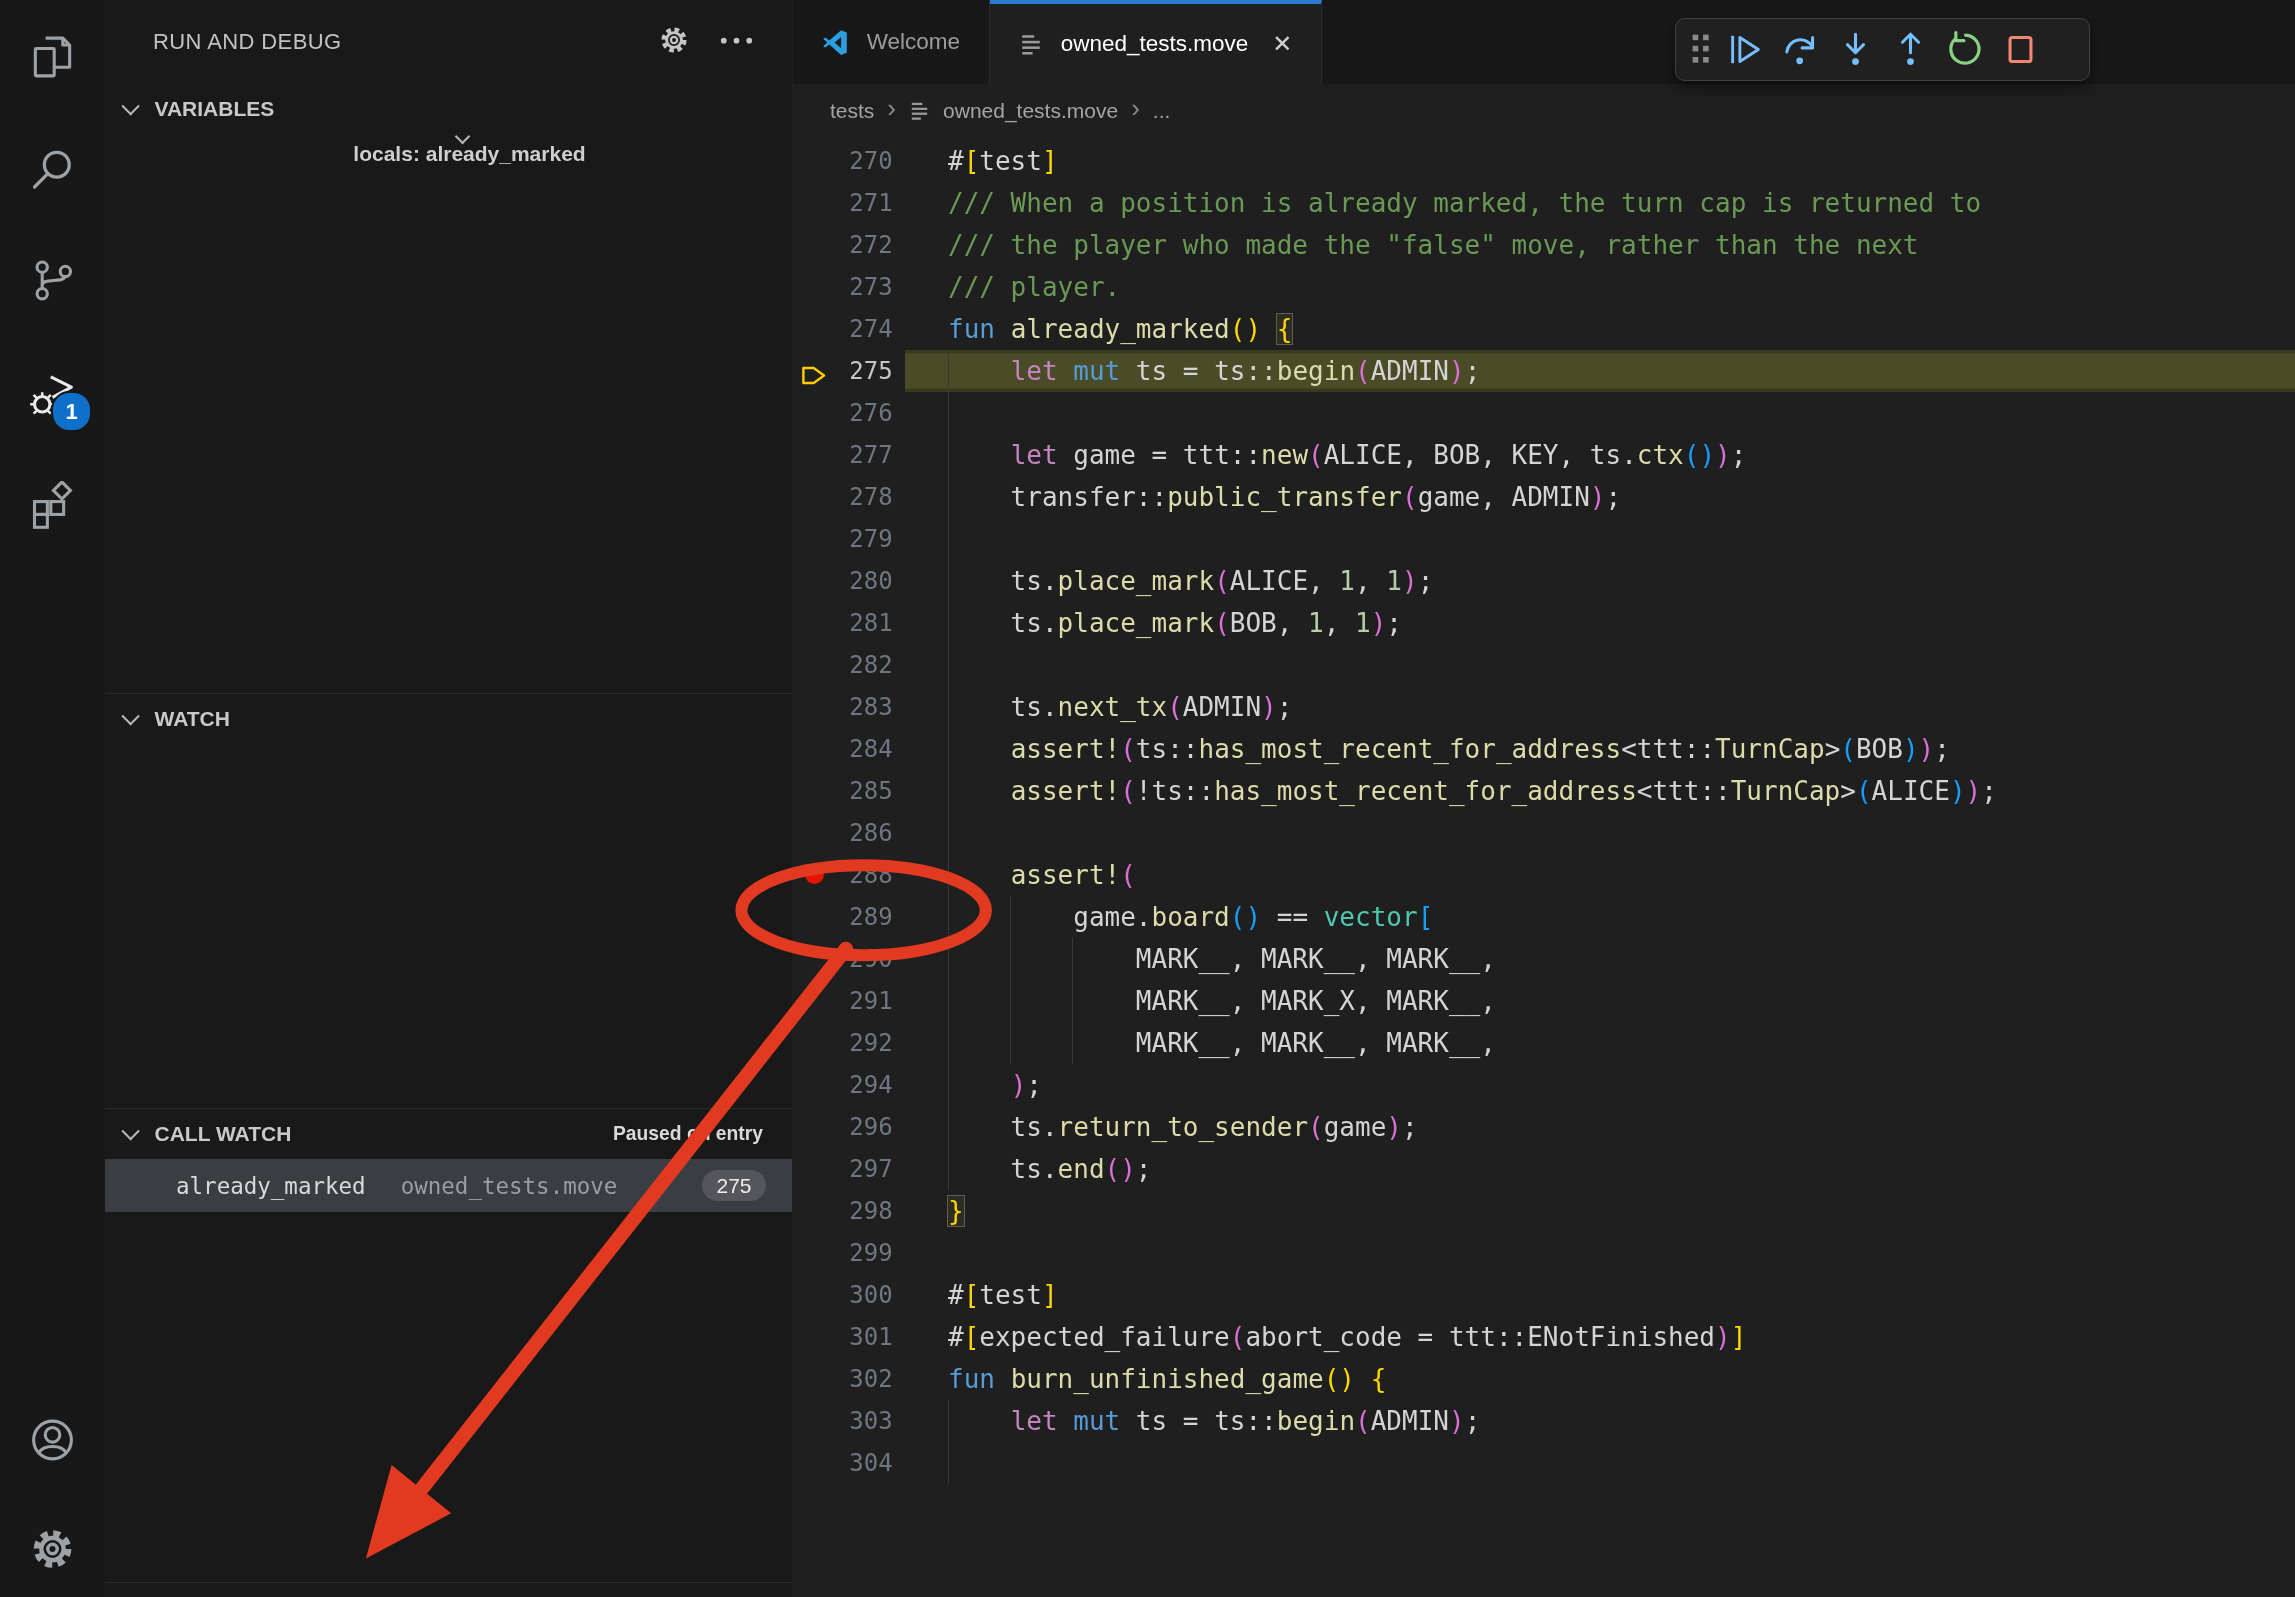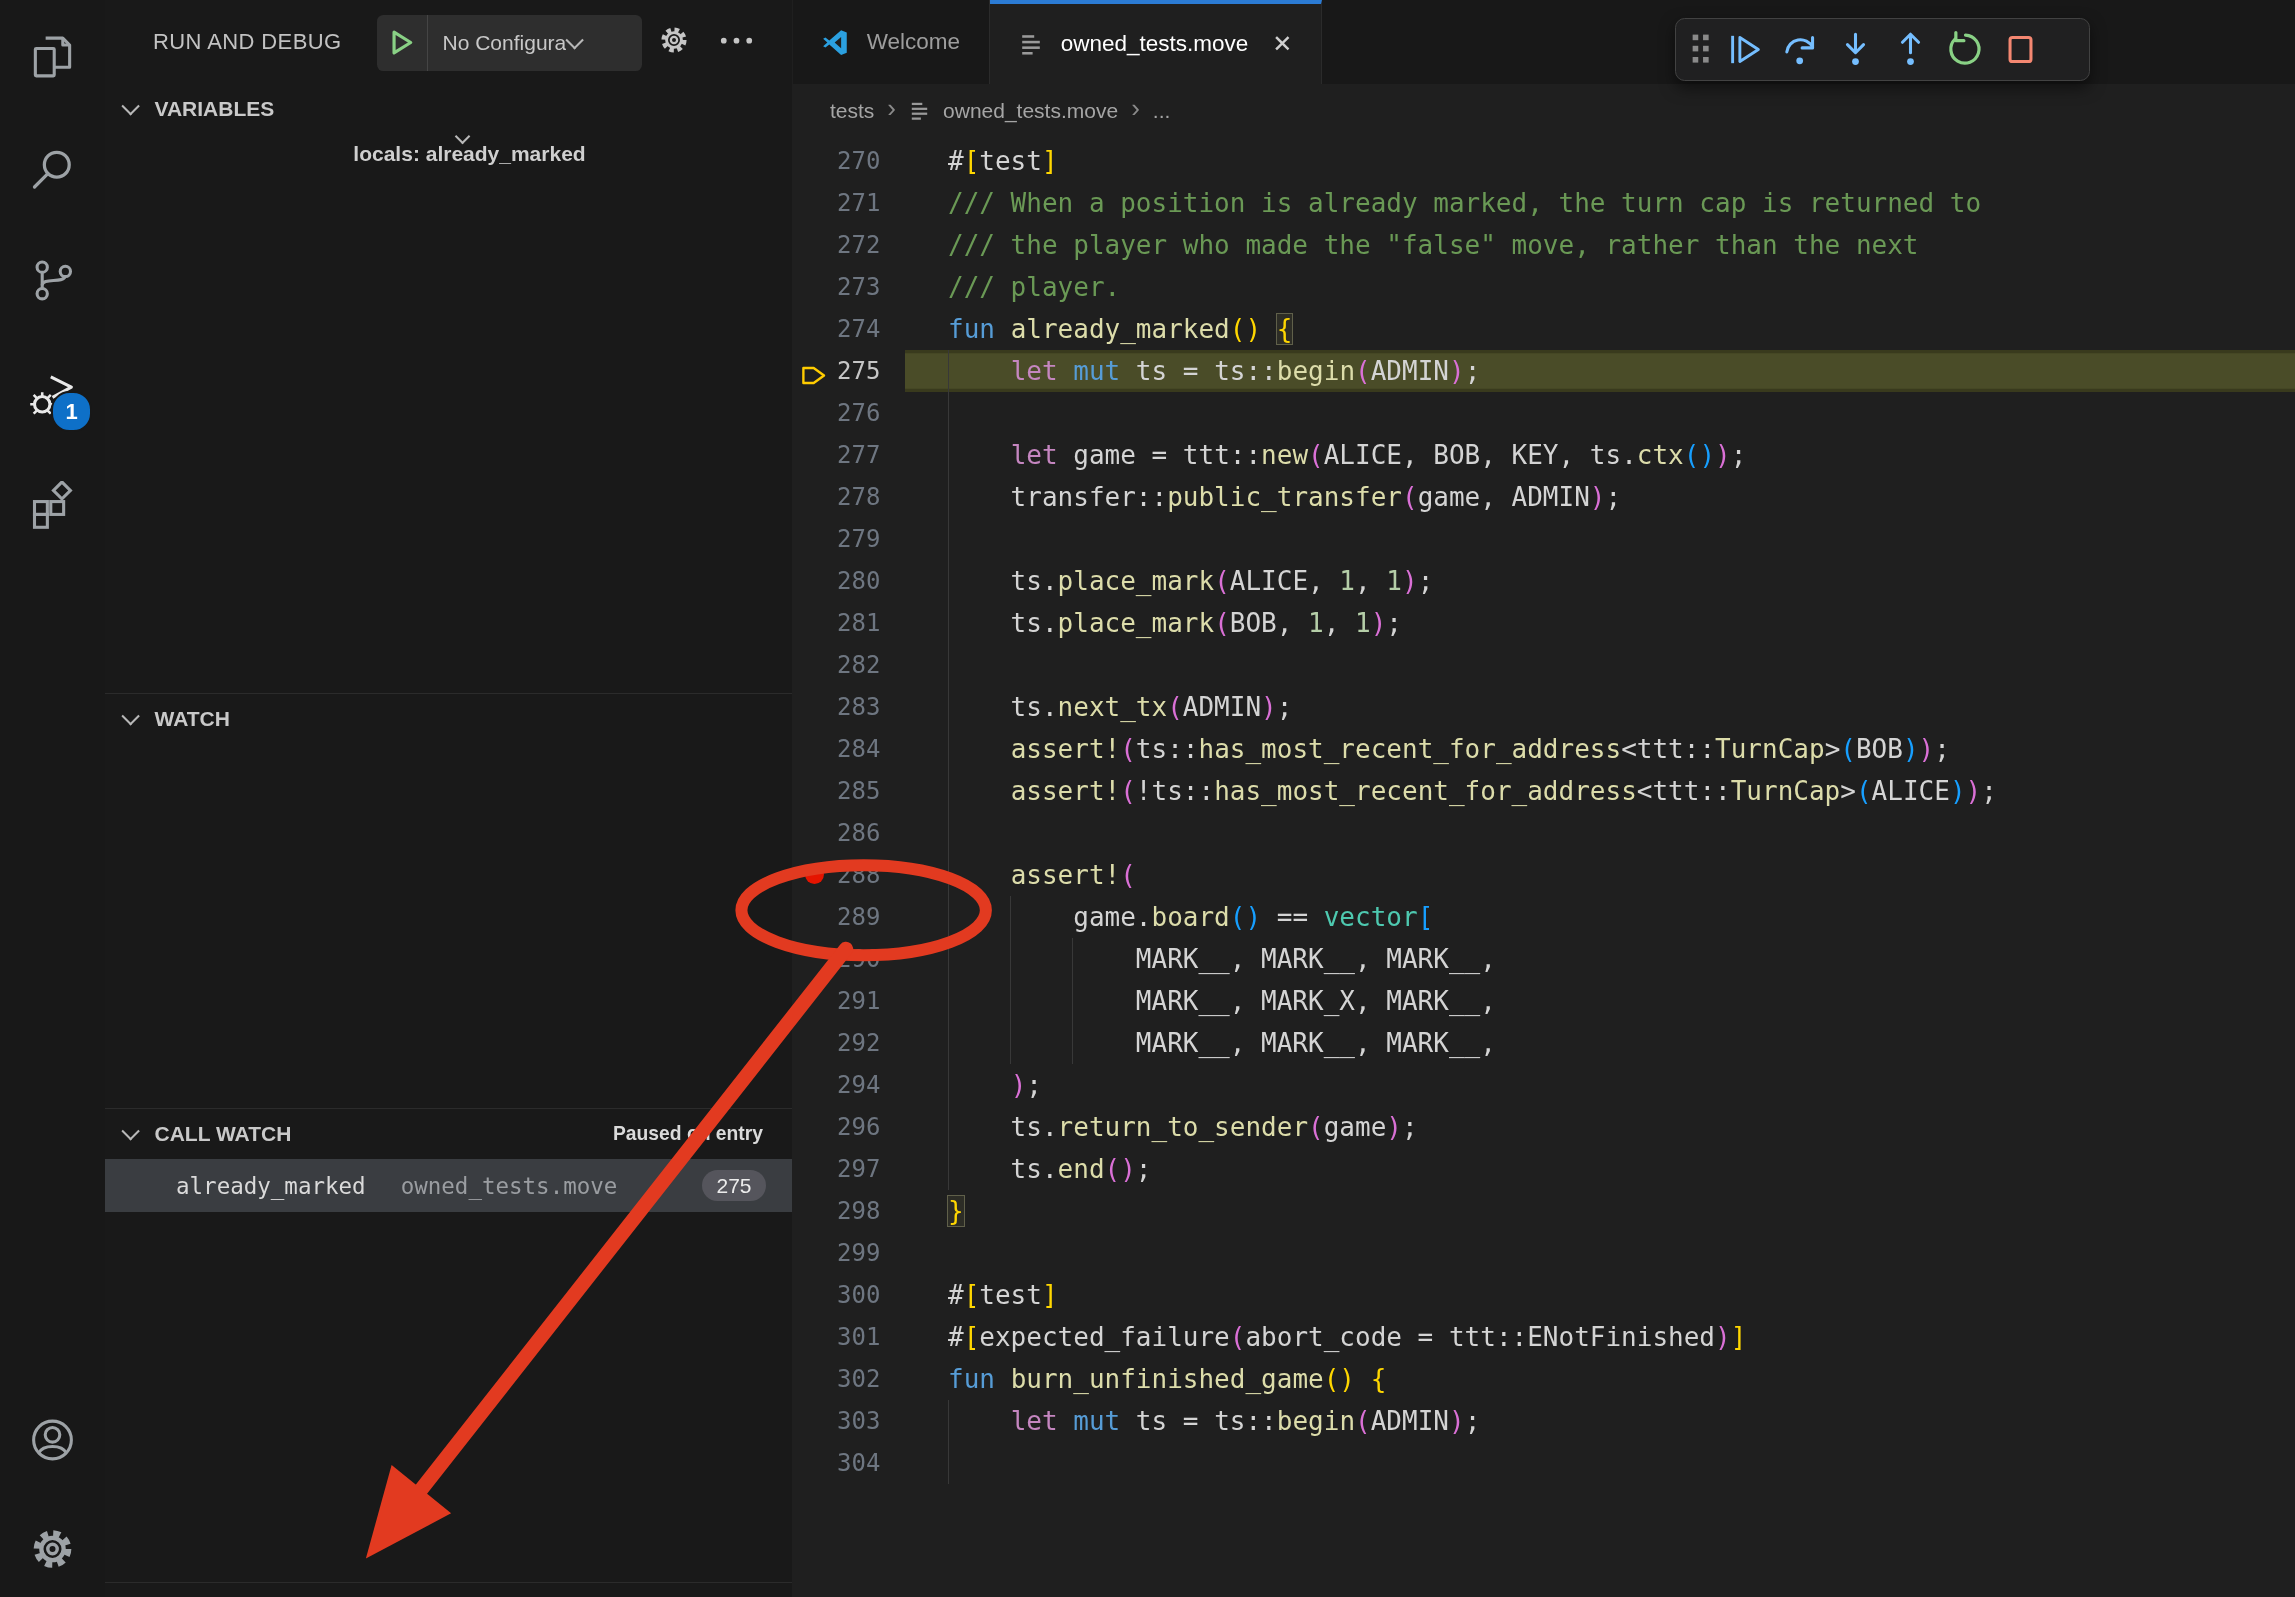--- a/index.html
+++ b/index.html
@@ -81,21 +81,21 @@
   .crumb-sep{color:#8a8a8a;font-size:26px;margin-top:-3.2px;}
 
   
   .code{position:absolute;top:138px;left:0;right:0;bottom:0;padding-top:1.6px;
         font-family:"DejaVu Sans Mono",monospace;font-size:26px;}
   .code-line{display:flex;height:42px;line-height:42px;position:relative;}
   .glyph{width:44px;position:relative;flex:none;}
   .bp-glyph{position:absolute;left:12px;top:11.3px;width:19.3px;height:19.3px;border-radius:50%;
             background:#e51400;}
   .stop-glyph{position:absolute;left:8px;top:8.8px;}
-  .lnum{width:68px;flex:none;text-align:left;color:#6e7681;font-size:24px;}
+  .lnum{width:68px;flex:none;text-align:center;color:#6e7681;font-size:24px;}
   .code-line.stopped .lnum{color:#c6c6c6;}
   .ltext{position:relative;flex:1;padding-left:43px;white-space:pre;color:#d4d4d4;}
   .code-line.stopped .ltext{background:#4a4c28;
         box-shadow:inset 0 3.2px 0 rgba(25,25,8,.35), inset 0 -3.2px 0 rgba(25,25,8,.35);}
   .guide{position:absolute;top:0;bottom:0;width:0.8px;background:#383838;}
   .tk-tx{color:#d4d4d4}.tk-cm{color:#6a9955}.tk-kw{color:#569cd6}.tk-ctl{color:#c586c0}
   .tk-fn{color:#dcdcaa}.tk-ty{color:#4ec9b0}.tk-num{color:#b5cea8}
   .tk-b1{color:#ffd700}.tk-b2{color:#da70d6}.tk-b3{color:#179fff}
   .tk-b1x{color:#ffd700;outline:1.6px solid rgba(150,150,110,.55);background:rgba(110,110,70,.18);}
 
@@ -157,29 +157,20 @@
         <circle cx="28" cy="28" r="17" stroke-width="10" stroke-dasharray="7.5 5.9"></circle>
         <circle cx="28" cy="28" r="13" stroke-width="5"></circle>
         <circle cx="28" cy="28" r="5.5" stroke-width="4"></circle>
       </svg>
     </div>
   </div>
 
   <div class="sidebar">
     <div class="sb-header">
       <div class="sb-title">RUN AND DEBUG</div>
-      <div class="cfg">
-        <div class="cfg-play">
-          <svg width="24" height="27" viewBox="0 0 30 34" fill="none" stroke="#89d185" stroke-width="4" stroke-linejoin="round">
-            <path d="M5 4 L26 17 L5 30 Z"></path>
-          </svg>
-        </div>
-        <div class="cfg-label">No Configura</div>
-        <span class="chev"></span>
-      </div>
       <div class="sb-gear">
         <svg width="32" height="32" viewBox="0 0 56 56" fill="none" stroke="currentColor">
           <circle cx="28" cy="28" r="17" stroke-width="10" stroke-dasharray="7.5 5.9"></circle>
           <circle cx="28" cy="28" r="13" stroke-width="5"></circle>
           <circle cx="28" cy="28" r="5.5" stroke-width="4"></circle>
         </svg>
       </div>
       <div class="sb-more">
         <svg width="35" height="11.3" viewBox="0 0 44 14" fill="currentColor">
           <circle cx="6" cy="7" r="3.6"></circle>

